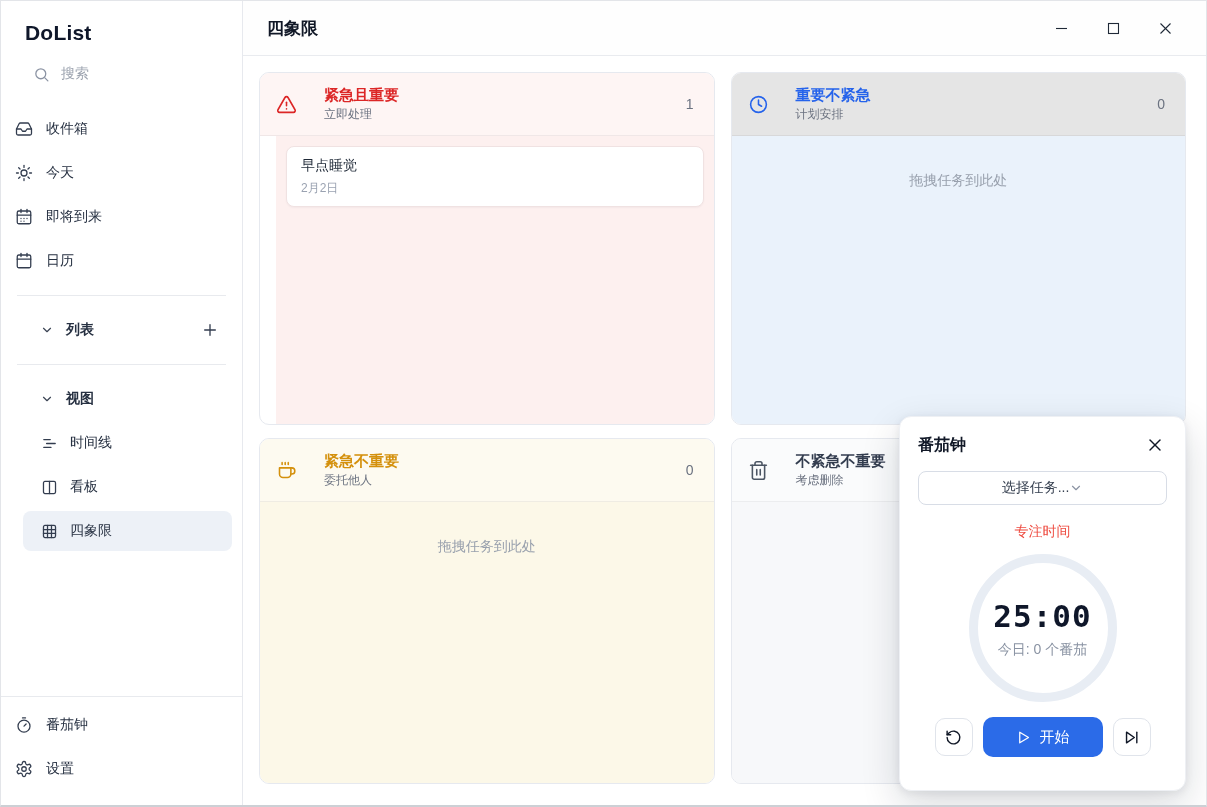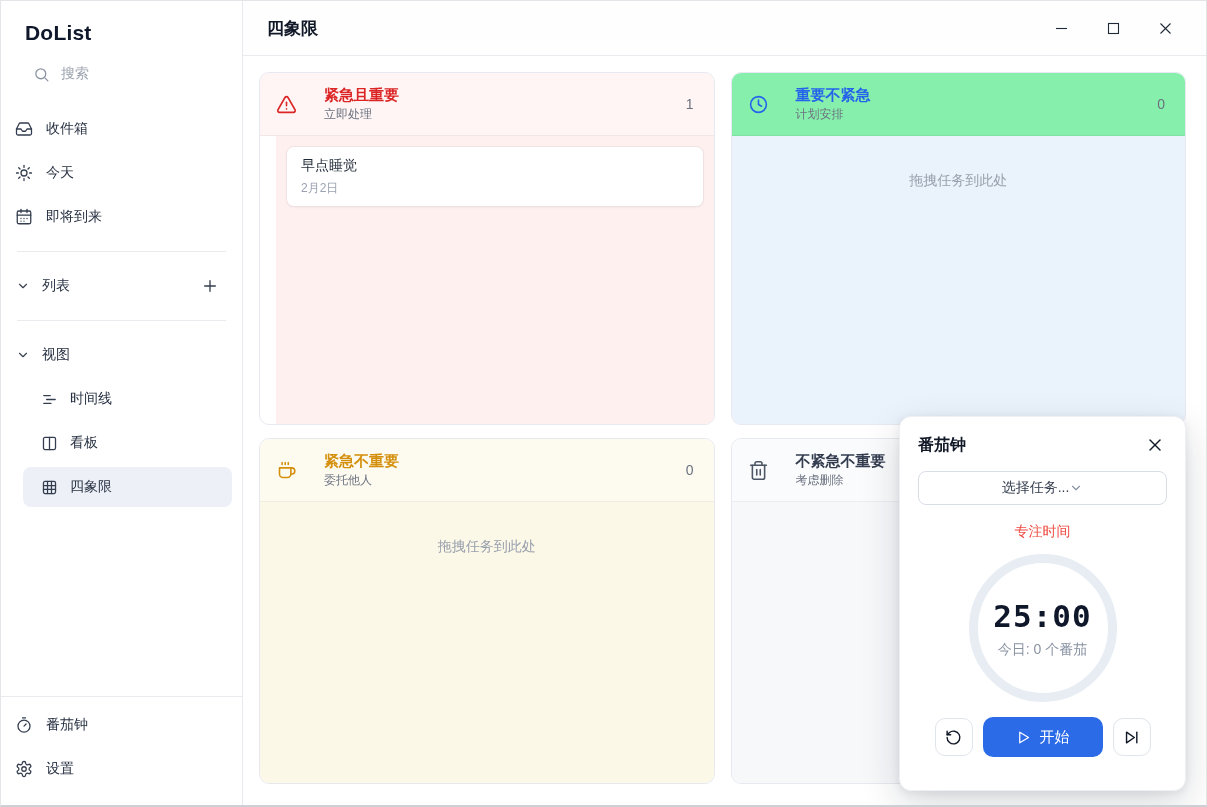--- a/index.html
+++ b/index.html
@@ -13,21 +13,21 @@
              border-right:1px solid #e7e9ee; display:flex; flex-direction:column; }
   .logo { padding:20px 24px 8px 24px; font-size:21px; font-weight:800; color:#0f172a; letter-spacing:.2px; }
   .search-row { display:flex; align-items:center; gap:11px; padding:12px 24px 10px 32px; color:#9ca3af; cursor:text; }
   .search-row svg { width:17px; height:17px; color:#8b93a3; }
   .search-row .ph { font-size:14px; color:#9ca3af; }
   .nav-group { margin-top:14px; }
   .nav-item { display:flex; align-items:center; gap:13px; height:44px; padding-left:14px;
               font-size:14px; color:#273142; cursor:pointer; }
   .nav-item svg { width:18px; height:18px; color:#333d4f; flex:0 0 auto; }
   .divider { border:none; border-top:1px solid #e8eaee; margin:12px 16px; }
-  .section-row { display:flex; align-items:center; height:44px; padding:0 20px 0 15px; cursor:pointer; }
+  .section-row { display:flex; align-items:center; height:44px; padding:0 20px 0 39px; cursor:pointer;font-weight:bold; }
   .section-row .chev { width:14px; height:14px; color:#3b4454; }
   .section-row .sec-label { font-size:14px; color:#273142; margin-left:12px; flex:1; }
   .plus-btn { width:24px; height:24px; display:flex; align-items:center; justify-content:center;
               border-radius:6px; cursor:pointer; }
   .plus-btn svg { width:16px; height:16px; color:#333d4f; }
   .sub-item { display:flex; align-items:center; gap:12px; height:40px; margin:2px 10px 2px 22px;
               padding-left:18px; border-radius:8px; font-size:14px; color:#273142; cursor:pointer; }
   .sub-item svg { width:17px; height:17px; color:#333d4f; }
   .sub-item.active { background:#edf1f7; }
   .sidebar-spacer { flex:1; }
@@ -52,21 +52,21 @@
   .q-head svg { width:21px; height:21px; flex:0 0 auto; }
   .q-titles { flex:1; }
   .q-title { font-size:15px; font-weight:700; line-height:19px; }
   .q-sub { font-size:12px; color:#6b7280; margin-top:2px; }
   .q-count { font-size:14px; color:#6b7280; }
   .q-body { flex:1; padding:8px 10px; position:relative; }
   .q-empty { text-align:center; padding-top:28px; font-size:14px; color:#98a0ad; }
 
   .q1 .q-head { background:#fef5f4; } .q1 .q-body { background:#fdf0ef;margin-left:16px; }
   .q1 .q-title, .q1 .q-head svg { color:#dc2626; }
-  .q2 .q-head { background:#86efac; } .q2 .q-body { background:#eaf2fb; }
+  .q2 .q-head { background:#e5e5e5; } .q2 .q-body { background:#eaf2fb; }
   .q2 .q-title, .q2 .q-head svg { color:#2563eb; }
   .q3 .q-head { background:#fdfaf0; } .q3 .q-body { background:#fcf8e8; }
   .q3 .q-title, .q3 .q-head svg { color:#d4900c; }
   .q4 .q-head { background:#fafbfc; } .q4 .q-body { background:#f7f8fa; }
   .q4 .q-title { color:#333d4f; } .q4 .q-head svg { color:#4b5563; }
 
   .task-card { background:#fff; border:1px solid #f0e2e2; border-radius:8px; margin:2px 0;
                padding:10px 14px 9px 14px; box-shadow:0 1px 2px rgba(15,23,42,0.04); cursor:grab; }
   .task-title { font-size:14px; color:#1f2937; }
   .task-date { font-size:12px; color:#9aa2b1; margin-top:5px; }
@@ -141,20 +141,29 @@
       <div class="nav-item">
         <svg viewBox="0 0 24 24" fill="none" stroke="currentColor" stroke-width="1.7" stroke-linecap="round" stroke-linejoin="round">
             <rect x="3" y="4" width="18" height="17" rx="2"></rect>
             <line x1="8" y1="2" x2="8" y2="6"></line>
             <line x1="16" y1="2" x2="16" y2="6"></line>
             <line x1="3" y1="9.5" x2="21" y2="9.5"></line>
             <path d="M8 14h.01M12 14h.01M16 14h.01M8 17.5h.01M12 17.5h.01"></path>
           </svg>
         <span>即将到来</span>
       </div>
+      <div class="nav-item">
+        <svg viewBox="0 0 24 24" fill="none" stroke="currentColor" stroke-width="1.7" stroke-linecap="round" stroke-linejoin="round">
+            <rect x="3" y="4" width="18" height="17" rx="2"></rect>
+            <line x1="8" y1="2" x2="8" y2="6"></line>
+            <line x1="16" y1="2" x2="16" y2="6"></line>
+            <line x1="3" y1="9.5" x2="21" y2="9.5"></line>
+          </svg>
+        <span>日历</span>
+      </div>
     </div>
 
     <hr class="divider">
 
     <div class="section-row">
       <svg class="chev" viewBox="0 0 24 24" fill="none" stroke="currentColor" stroke-width="2" stroke-linecap="round" stroke-linejoin="round">
           <polyline points="6 9 12 15 18 9"></polyline>
         </svg>
       <span class="sec-label">列表</span>
       <span class="plus-btn">

